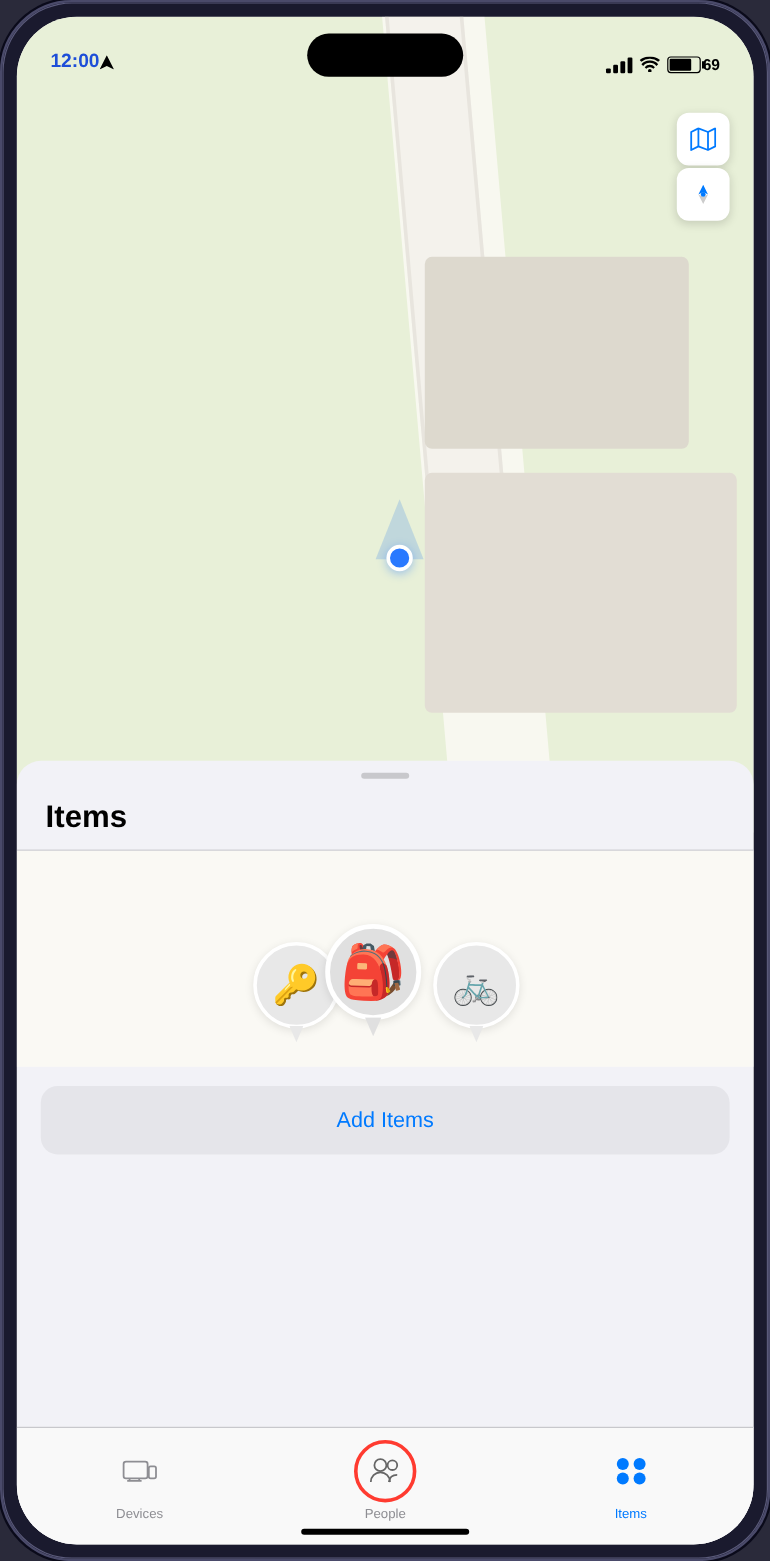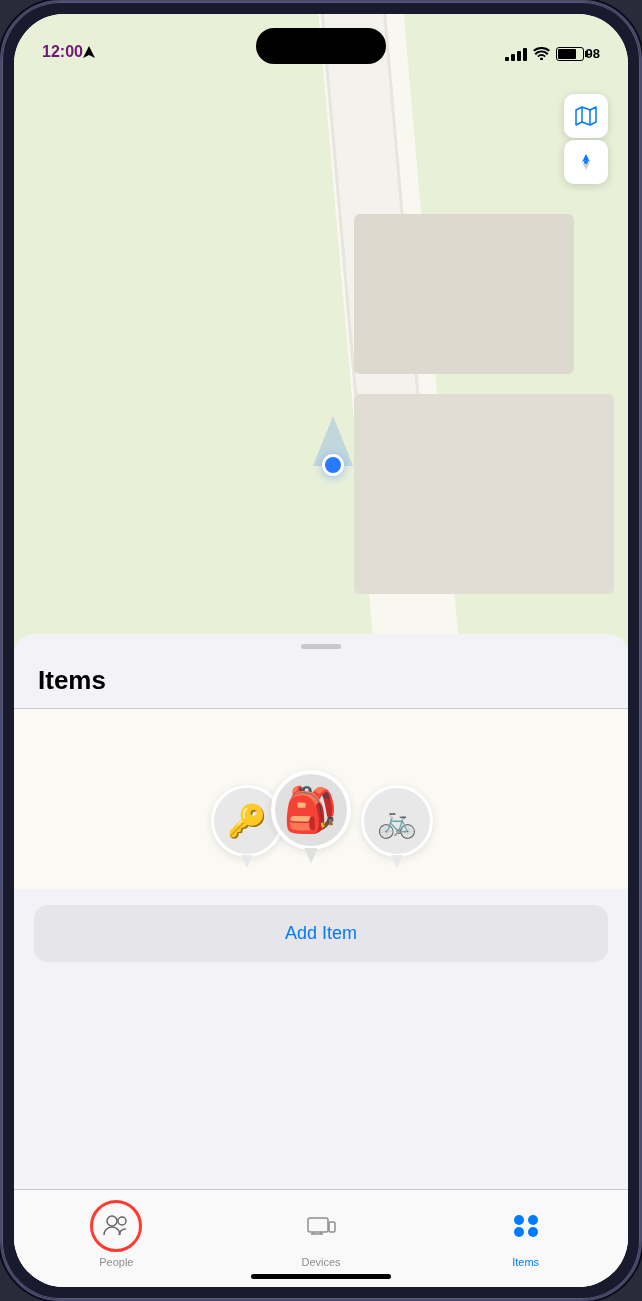--- a/index.html
+++ b/index.html
@@ -61,21 +61,21 @@
       height: 55px;
       display: flex;
       align-items: flex-end;
       padding: 0 28px 8px;
       z-index: 10;
       background: transparent;
     }
     .status-time {
       font-size: 16px;
       font-weight: 600;
-      color: #701a75;
+      color: #1d4ed8;
       display: flex;
       align-items: center;
       gap: 0;
     }
     .status-icons {
       margin-left: auto;
       display: flex;
       align-items: center;
       gap: 6px;
     }
@@ -378,21 +378,21 @@
             <div class="signal-bar" style="height:10px;"></div>
             <div class="signal-bar" style="height:13px;"></div>
           </div>
           <svg width="17" height="13" viewBox="0 0 17 13">
             <path d="M8.5 10.5a1.5 1.5 0 110 3 1.5 1.5 0 010-3zm0-3.5a5.5 5.5 0 014.243 2L11.5 10.25A3.5 3.5 0 008.5 9a3.5 3.5 0 00-3 1.25L4.257 9A5.5 5.5 0 018.5 7zm0-3.5A9 9 0 0115.5 6.5L14 8a7 7 0 00-11 0L1.5 6.5A9 9 0 018.5 3.5zm0-3.5A12.5 12.5 0 0117 3L15.5 4.5A10.5 10.5 0 008.5 2 10.5 10.5 0 001.5 4.5L0 3A12.5 12.5 0 018.5 0z" fill="#000"></path>
           </svg>
           <div class="battery">
             <div class="battery-body">
               <div class="battery-fill"></div>
             </div>
-            <span>98</span>
+            <span>69</span>
           </div>
         </div>
       </div>
 
       <div class="dynamic-island"></div>
 
       <div class="map-controls">
         <div class="map-control-btn">
           <svg width="22" height="20" viewBox="0 0 22 20">
             <path d="M1 4l6-3 8 3 6-3v15l-6 3-8-3-6 3V4z" fill="none" stroke="#007AFF" stroke-width="1.5" stroke-linejoin="round"></path>
@@ -428,50 +428,50 @@
             <div class="pin-tail" style="background:#e0e0e0;width:14px;height:16px;"></div>
           </div>
 
           <div class="map-pin" style="left: 170px; bottom: 0px;">
             <div class="pin-circle" style="font-size:32px;">🚲</div>
             <div class="pin-tail"></div>
           </div>
         </div>
       </div>
 
-      <button class="add-item-btn">Add Item</button>
+      <button class="add-item-btn">Add Items</button>
     </div>
 
     <div class="tab-bar">
+
+      <div class="tab-item">
+        <div class="tab-icon-wrapper">
+          <svg width="30" height="26" viewBox="0 0 30 26">
+            <rect x="2" y="5" width="20" height="14" rx="2" fill="none" stroke="#8e8e93" stroke-width="1.5"></rect>
+            <path d="M7 19v2M15 19v2M5 21h12" stroke="#8e8e93" stroke-width="1.5"></path>
+            <rect x="23" y="9" width="6" height="10" rx="1.5" fill="none" stroke="#8e8e93" stroke-width="1.5"></rect>
+          </svg>
+        </div>
+        <span class="tab-label">Devices</span>
+      </div>
 
       <div class="tab-item">
         <div class="tab-icon-wrapper highlighted">
           <svg width="28" height="26" viewBox="0 0 28 26">
             <circle cx="10" cy="8" r="5" fill="none" stroke="#666" stroke-width="1.5"></circle>
             <path d="M2 22c0-4.5 3.5-8 8-8s8 3.5 8 8" fill="none" stroke="#666" stroke-width="1.5"></path>
             <circle cx="20" cy="8" r="4" fill="none" stroke="#666" stroke-width="1.5"></circle>
             <path d="M17 22c.5-3.5 3-6 7-6" fill="none" stroke="#666" stroke-width="1.5"></path>
           </svg>
         </div>
         <span class="tab-label people">People</span>
       </div>
 
       <div class="tab-item">
         <div class="tab-icon-wrapper">
-          <svg width="30" height="26" viewBox="0 0 30 26">
-            <rect x="2" y="5" width="20" height="14" rx="2" fill="none" stroke="#8e8e93" stroke-width="1.5"></rect>
-            <path d="M7 19v2M15 19v2M5 21h12" stroke="#8e8e93" stroke-width="1.5"></path>
-            <rect x="23" y="9" width="6" height="10" rx="1.5" fill="none" stroke="#8e8e93" stroke-width="1.5"></rect>
-          </svg>
-        </div>
-        <span class="tab-label">Devices</span>
-      </div>
-
-      <div class="tab-item">
-        <div class="tab-icon-wrapper">
           <svg width="30" height="28" viewBox="0 0 30 28">
             <circle cx="8" cy="8" r="5" fill="#007AFF"></circle>
             <circle cx="22" cy="8" r="5" fill="#007AFF"></circle>
             <circle cx="8" cy="20" r="5" fill="#007AFF"></circle>
             <circle cx="22" cy="20" r="5" fill="#007AFF"></circle>
           </svg>
         </div>
         <span class="tab-label active">Items</span>
       </div>
 

